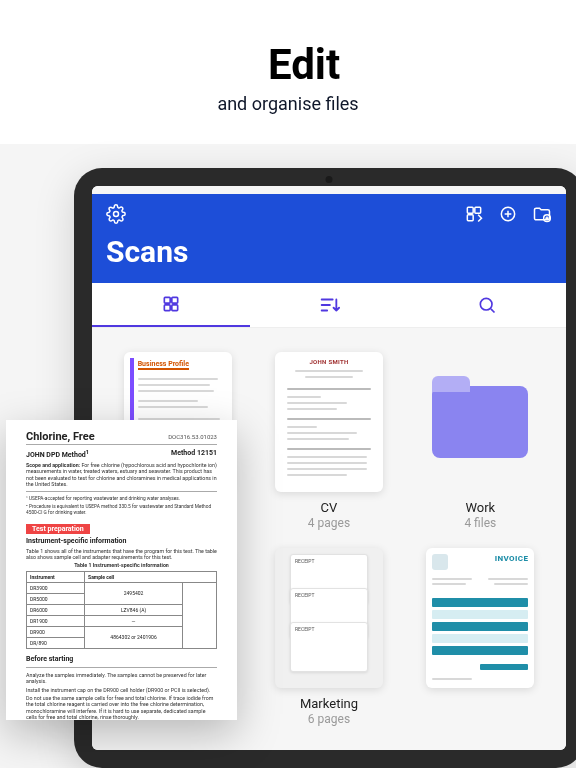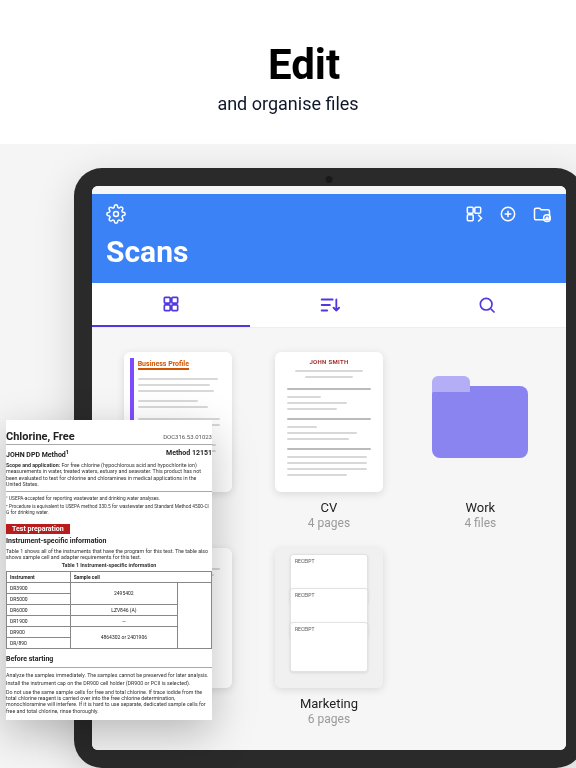--- a/index.html
+++ b/index.html
@@ -44,21 +44,21 @@
     width: 100%;
     height: 100%;
     background: #fff;
     border-radius: 6px;
     overflow: hidden;
     display: flex;
     flex-direction: column;
   }
   .statusbar { height: 28px; background: #f6f6f6; }
   .appbar {
-    background: #3b82f6;
+    background: #1d4ed8;
     color: #fff;
     padding: 10px 14px 14px 14px;
   }
   .appbar-icons {
     display: flex;
     justify-content: space-between;
     align-items: center;
     margin-bottom: 10px;
   }
   .appbar-icons-right { display: flex; gap: 14px; align-items: center; }
@@ -138,25 +138,25 @@
   .rcpt .lbl { font-size: 5px; color: #555; padding: 3px 4px; }
   
   .inv-title { position: absolute; right: 6px; top: 6px; font-size: 8px; font-weight: 800; color: #1f8ea8; letter-spacing: .4px; }
   .inv-logo { position: absolute; left: 6px; top: 6px; width: 16px; height: 16px; background: #d9e7ec; border-radius: 3px; }
   .inv-row  { position: absolute; left: 6px; right: 6px; height: 9px; background: #1f8ea8; border-radius: 1px; }
   
   .overlay-doc {
     position: absolute;
     left: 6px;
     top: 420px;
-    width: 206px;
+    width: 231px;
     height: 300px;
     background: #fff;
     box-shadow: 0 14px 40px rgba(0,0,0,0.25);
-    padding: 10px 0;
+    padding: 10px 20px;
     font-size: 7px;
     color: #222;
     line-height: 1.2;
     z-index: 10;
     overflow: hidden;
   }
   .overlay-doc h3 { font-size: 11px; font-weight: 700; margin-bottom: 2px; }
   .overlay-doc .row { display: flex; justify-content: space-between; font-size: 7px; font-weight: 700; }
   .overlay-doc .sub { font-size: 7px; font-weight: 700; margin-top: 1px; }
   .overlay-doc .hr { height: 1px; background: #aaa; margin: 4px 0; }
@@ -310,39 +310,58 @@
               <div class="lbl">RECEIPT</div>
             </div>
           <div class="rcpt" style="top:74px;">
               <div class="lbl">RECEIPT</div>
             </div>
         </div>
         <div class="file-name">Marketing</div>
         <div class="file-meta">6 pages</div>
       </div>
 
+      <div class="file">
+        <div class="thumb">
+          <div class="inv-logo"></div>
+          <div class="inv-title">INVOICE</div>
+          <div class="tline" style="left:6px;top:30px;width:40px"></div>
+          <div class="tline" style="left:6px;top:35px;width:34px"></div>
+          <div class="tline" style="right:6px;left:auto;top:30px;width:40px"></div>
+          <div class="tline" style="right:6px;left:auto;top:35px;width:34px"></div>
+          <div class="inv-row" style="top:50px;"></div>
+          <div class="inv-row" style="top:62px;background:#d6edf2"></div>
+          <div class="inv-row" style="top:74px;"></div>
+          <div class="inv-row" style="top:86px;background:#d6edf2"></div>
+          <div class="inv-row" style="top:98px;"></div>
+          <div class="tbar" style="right:6px;top:116px;width:48px;background:#1f8ea8"></div>
+          <div class="tline" style="left:6px;top:130px;width:40px"></div>
+        </div>
+        <div class="file-name"></div>
+        <div class="file-meta"></div>
+      </div>
 
     </div>
   </div>
 </div>
 
 <div class="overlay-doc">
   <h3>Chlorine, Free</h3>
   <div style="text-align:right;font-size:6px;color:#555;margin-top:-12px">DOC316.53.01023</div>
   <div class="hr"></div>
   <div class="row">
     <span><span>JOHN DPD Method</span><sup>1</sup></span>
     <span>Method 12151</span>
   </div>
   <div class="para"><b>Scope and application:</b> <span>For free chlorine (hypochlorous acid and hypochlorite ion) measurements in water, treated waters, estuary and seawater. This product has not been evaluated to test for chlorine and chloramines in medical applications in the United States.</span></div>
   <div class="hr"></div>
   <div class="para" style="font-size:4.8px">¹ USEPA-accepted for reporting wastewater and drinking water analyses.</div>
   <div class="para" style="font-size:4.8px">² Procedure is equivalent to USEPA method 330.5 for wastewater and Standard Method 4500-Cl G for drinking water.</div>
 
-  <div class="sect" style="background:#b91c1c;color:#fff;display:inline-block;padding:1px 6px;margin-top:6px">Test preparation</div>
+  <div class="sect" style="background:#ef4444;color:#fff;display:inline-block;padding:1px 6px;margin-top:6px">Test preparation</div>
   <div class="sect" style="margin-top:3px">Instrument-specific information</div>
   <div class="para">Table 1 shows all of the instruments that have the program for this test. The table also shows sample cell and adapter requirements for this test.</div>
   <div class="para" style="text-align:center;font-weight:700">Table 1  Instrument-specific information</div>
   <table>
     <tbody>
         <tr>
           <th>Instrument</th>
           <th colspan="2">Sample cell</th>
         </tr>
     <tr>

